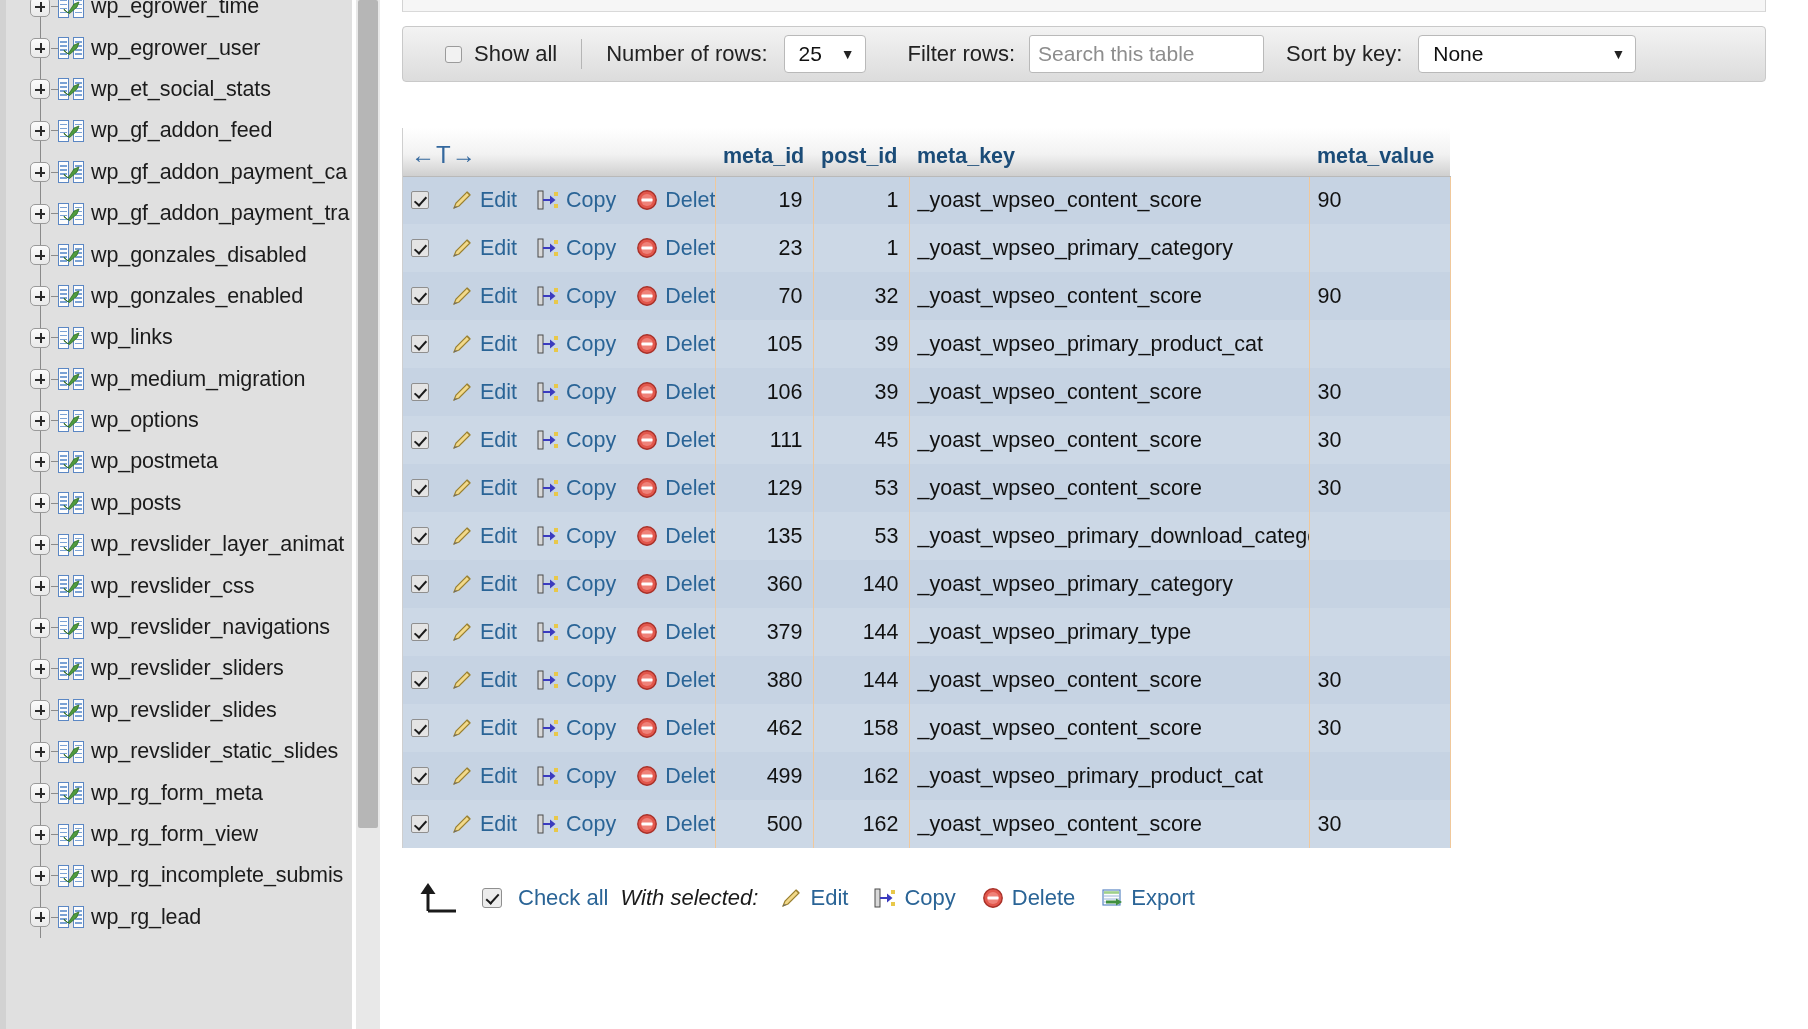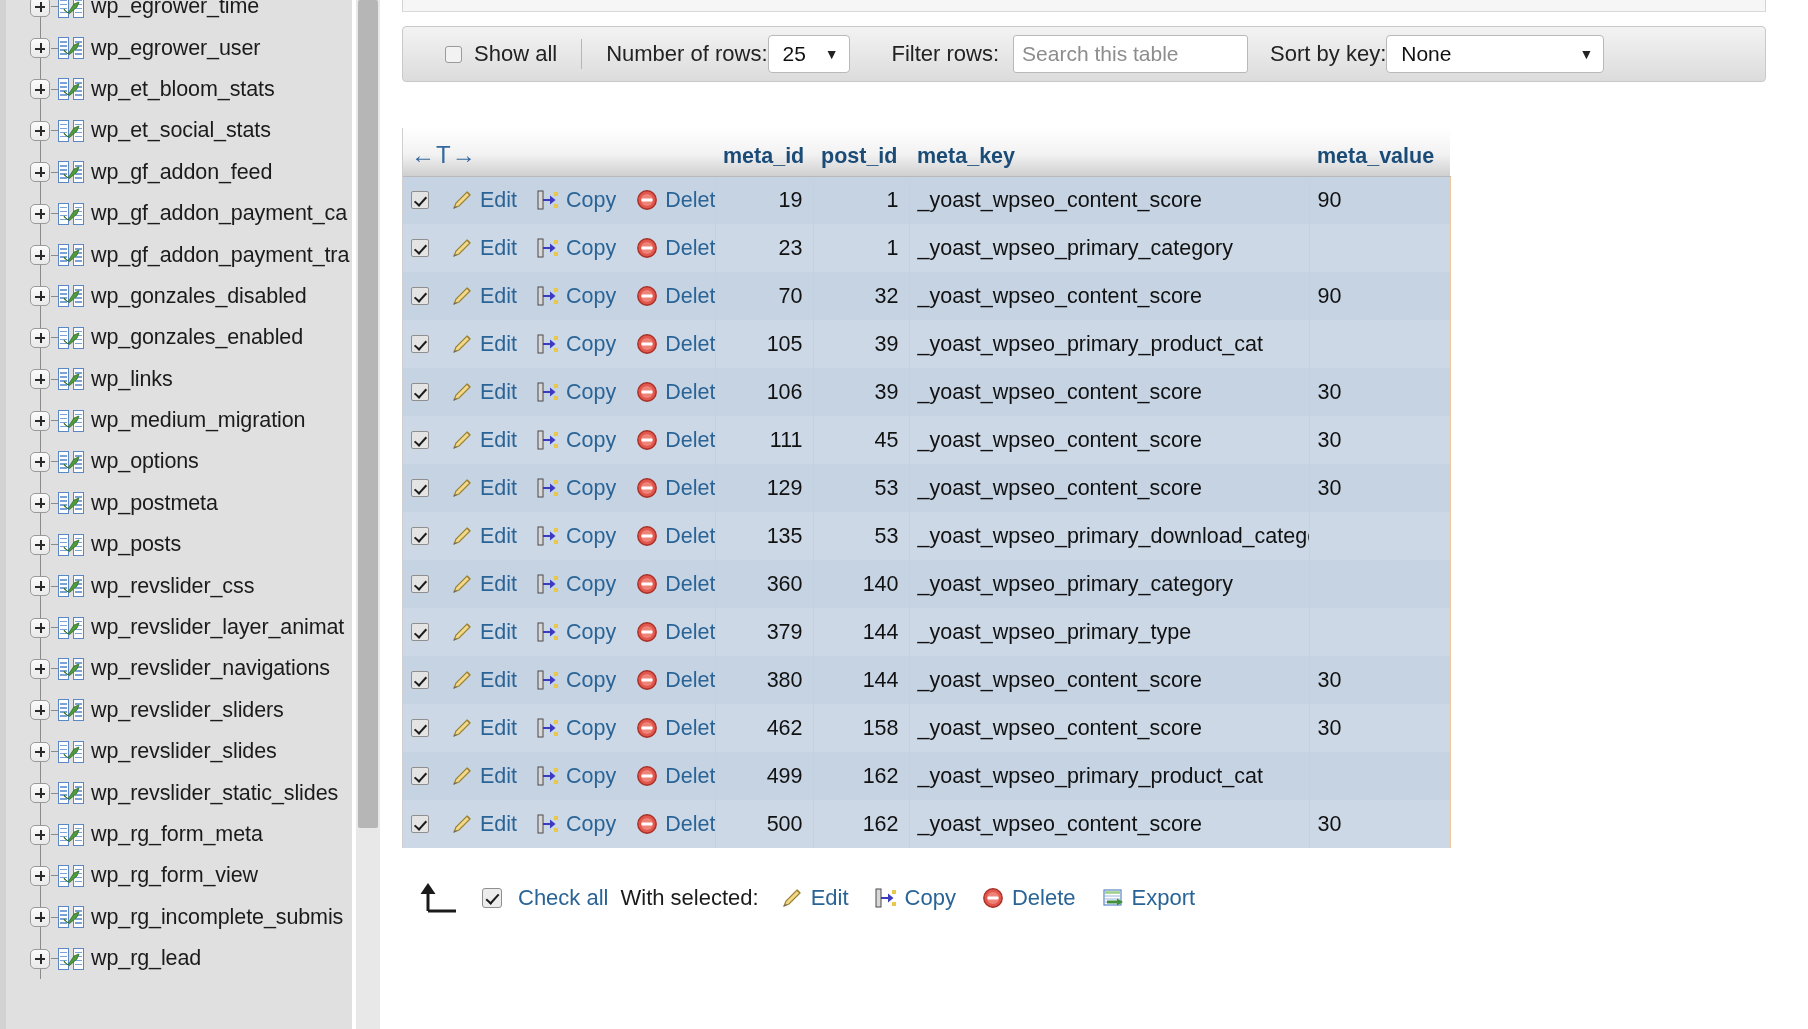--- a/index.html
+++ b/index.html
@@ -184,20 +184,21 @@
     min-width: 82px;
     background: #fff;
     border: 1px solid #b9b9b9;
     border-radius: 4px;
     display: flex;
     align-items: center;
     justify-content: space-between;
     padding: 0 10px 0 14px;
     font-size: 21px;
     color: #111;
+    margin-left: 16px;
   }
   .tb-select.wide { min-width: 218px; }
   .caret { font-size: 14px; color: #222; margin-left: 14px; }
   .tb-input {
     height: 38px;
     width: 235px;
     background: #fff;
     border: 1px solid #b9b9b9;
     border-radius: 3px;
     font-size: 21px;
@@ -320,20 +321,21 @@
     content: "";
     position: absolute;
     left: 6px; top: 2px;
     width: 5px; height: 11px;
     border: solid #1a1a1a;
     border-width: 0 2.6px 2.6px 0;
     transform: rotate(42deg);
   }
   .with-sel {
     font-size: 22px;
+    font-style: italic;
     color: #1b1b1b;
     margin: 0 22px 0 12px;
     white-space: nowrap;
   }
   .uparrow { width: 44px; height: 34px; flex: 0 0 44px; margin-right: 22px; }
 
   .check-all-txt { color: #2a6496; font-size: 22px; margin-left: 16px; }
 
   
   #left-gutter {
@@ -408,42 +410,20 @@
             <span class="page r">
               <i></i>
               <i></i>
               <i></i>
               <i></i>
             </span>
             <svg class="zig" viewBox="0 0 17 13" width="17" height="13">
               <path d="M1 8 L5 12 L11 3 L16 1 L14 6 L6.5 12.5 L1.5 9.5 Z" fill="#4f9b3e" stroke="#2f6b24" stroke-width="0.8"></path>
             </svg>
           </span>
-          <span class="tree-label">wp_et_bloom_stats</span>
-        </div>
-        <div class="tree-item">
-          <span class="expander"></span>
-          <span class="dash"></span>
-          <span class="tbl-icon">
-            <span class="page l">
-              <i></i>
-              <i></i>
-              <i></i>
-              <i></i>
-            </span>
-            <span class="page r">
-              <i></i>
-              <i></i>
-              <i></i>
-              <i></i>
-            </span>
-            <svg class="zig" viewBox="0 0 17 13" width="17" height="13">
-              <path d="M1 8 L5 12 L11 3 L16 1 L14 6 L6.5 12.5 L1.5 9.5 Z" fill="#4f9b3e" stroke="#2f6b24" stroke-width="0.8"></path>
-            </svg>
-          </span>
           <span class="tree-label">wp_et_social_stats</span>
         </div>
         <div class="tree-item">
           <span class="expander"></span>
           <span class="dash"></span>
           <span class="tbl-icon">
             <span class="page l">
               <i></i>
               <i></i>
               <i></i>
@@ -672,43 +652,43 @@
             <span class="page r">
               <i></i>
               <i></i>
               <i></i>
               <i></i>
             </span>
             <svg class="zig" viewBox="0 0 17 13" width="17" height="13">
               <path d="M1 8 L5 12 L11 3 L16 1 L14 6 L6.5 12.5 L1.5 9.5 Z" fill="#4f9b3e" stroke="#2f6b24" stroke-width="0.8"></path>
             </svg>
           </span>
+          <span class="tree-label">wp_revslider_layer_animat</span>
+        </div>
+        <div class="tree-item">
+          <span class="expander"></span>
+          <span class="dash"></span>
+          <span class="tbl-icon">
+            <span class="page l">
+              <i></i>
+              <i></i>
+              <i></i>
+              <i></i>
+            </span>
+            <span class="page r">
+              <i></i>
+              <i></i>
+              <i></i>
+              <i></i>
+            </span>
+            <svg class="zig" viewBox="0 0 17 13" width="17" height="13">
+              <path d="M1 8 L5 12 L11 3 L16 1 L14 6 L6.5 12.5 L1.5 9.5 Z" fill="#4f9b3e" stroke="#2f6b24" stroke-width="0.8"></path>
+            </svg>
+          </span>
           <span class="tree-label">wp_revslider_css</span>
-        </div>
-        <div class="tree-item">
-          <span class="expander"></span>
-          <span class="dash"></span>
-          <span class="tbl-icon">
-            <span class="page l">
-              <i></i>
-              <i></i>
-              <i></i>
-              <i></i>
-            </span>
-            <span class="page r">
-              <i></i>
-              <i></i>
-              <i></i>
-              <i></i>
-            </span>
-            <svg class="zig" viewBox="0 0 17 13" width="17" height="13">
-              <path d="M1 8 L5 12 L11 3 L16 1 L14 6 L6.5 12.5 L1.5 9.5 Z" fill="#4f9b3e" stroke="#2f6b24" stroke-width="0.8"></path>
-            </svg>
-          </span>
-          <span class="tree-label">wp_revslider_layer_animat</span>
         </div>
         <div class="tree-item">
           <span class="expander"></span>
           <span class="dash"></span>
           <span class="tbl-icon">
             <span class="page l">
               <i></i>
               <i></i>
               <i></i>
               <i></i>

